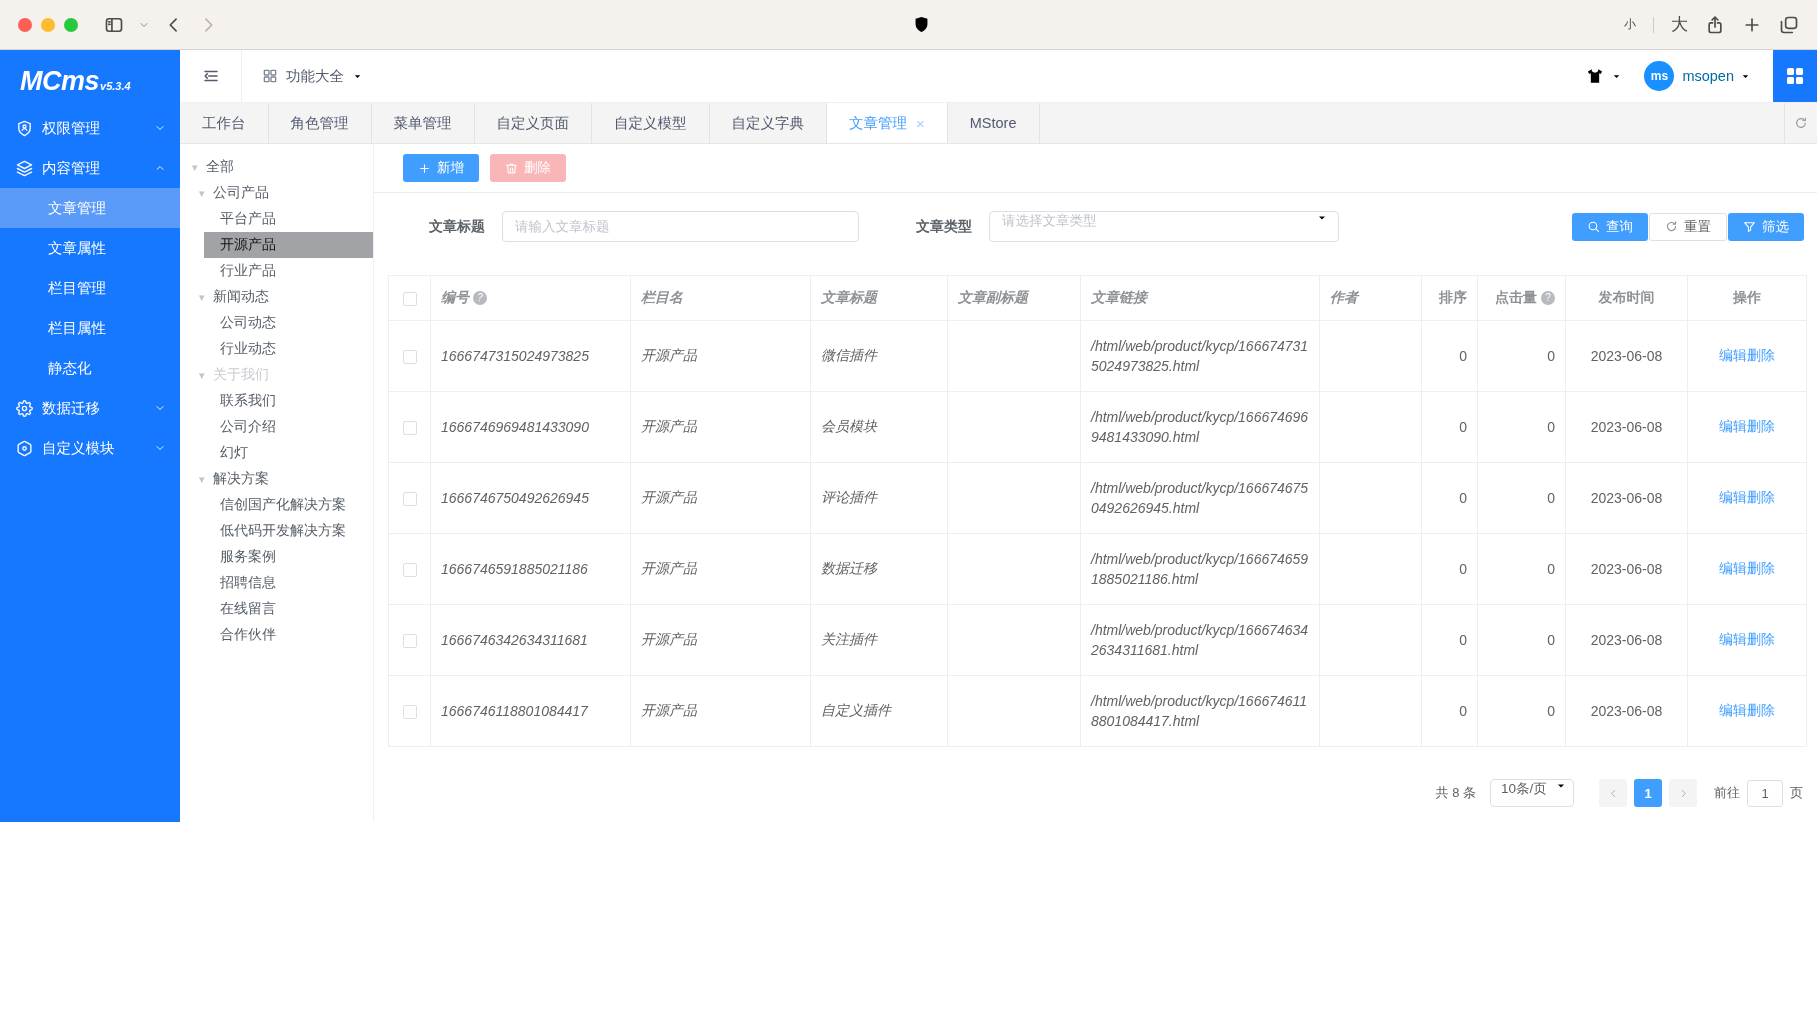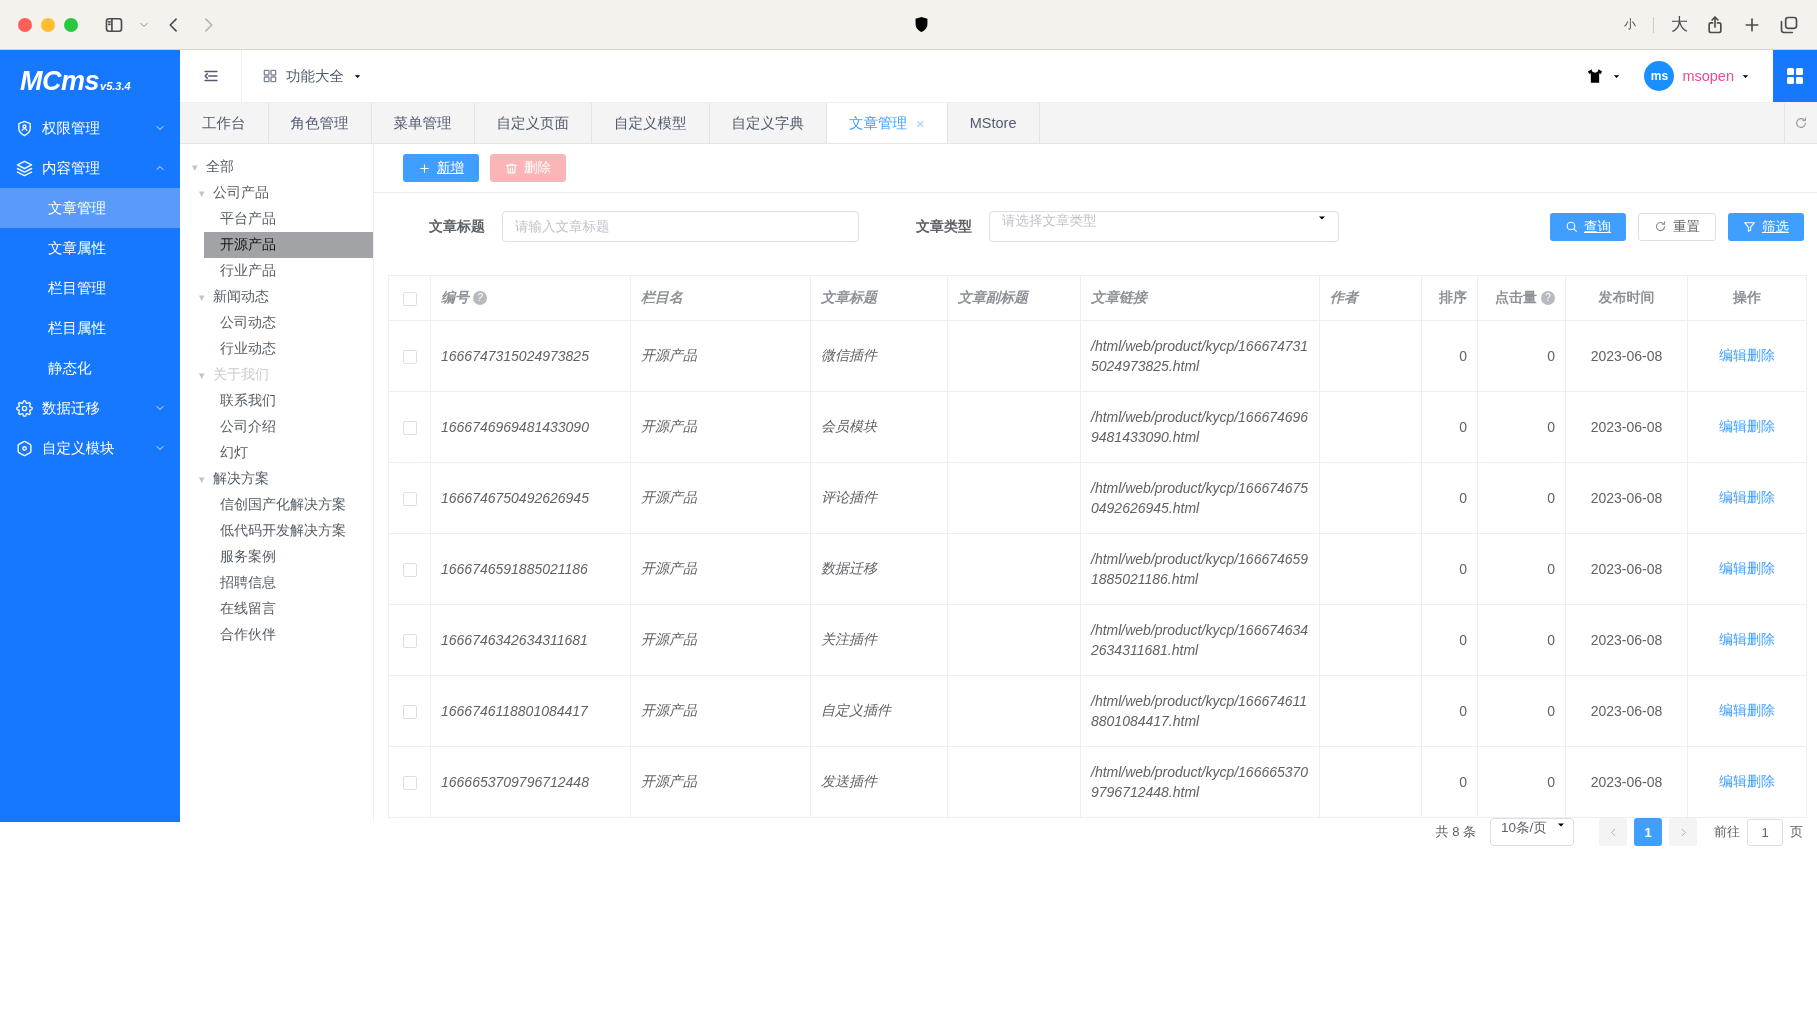--- a/index.html
+++ b/index.html
@@ -44,21 +44,21 @@
   .app-header { height:52px; background:#fff; display:flex; align-items:center; flex:none; }
   .hbtn { width:62px; height:100%; display:flex; align-items:center; justify-content:center; border-right:1px solid #eef0f3; color:#515a6e; }
   .hbtn .icon { width:18px; height:18px; display:inline-flex; }
   .hmenu { display:flex; align-items:center; gap:8px; padding:0 20px; color:#515a6e; font-size:14.5px; height:100%; }
   .hmenu .icon { width:16px; height:16px; display:inline-flex; color:#7d8694; }
   .hmenu .chev { width:11px; height:11px; display:inline-flex; color:#9aa2af; }
   .hspacer { flex:1; }
   .tshirt { width:20px; height:20px; display:inline-flex; color:#6b7280; }
   .hchev { width:11px; height:11px; display:inline-flex; color:#9aa2af; margin:0 22px 0 6px; }
   .avatar { width:30px; height:30px; border-radius:50%; background:#1890ff; color:#fff; font-size:12px; font-weight:700; display:flex; align-items:center; justify-content:center; margin-right:8px; }
-  .uname { font-size:14.5px; color:#ec4899; margin-right:6px; }
+  .uname { font-size:14.5px; color:#0369a1; margin-right:6px; }
   .hchev2 { width:11px; height:11px; display:inline-flex; color:#9aa2af; margin-right:22px; }
   .appsbtn { width:44px; height:52px; background:var(--sidebar,#1677ff); display:flex; align-items:center; justify-content:center; }
   .appsbtn .icon { width:24px; height:24px; }
   .appsbtn svg { fill:#fff; stroke:none; }
 
   
   .tabbar { height:42px; background:#f4f4f4; border-bottom:1px solid #e6e6e6; border-top:1px solid #f0f0f0; display:flex; flex:none; }
   .tab { display:flex; align-items:center; padding:0 22px; font-size:14.5px; color:#515a6e; border-right:1px solid #e3e3e3; background:#f4f4f4; cursor:default; }
   .tab.active { background:#fff; color:var(--primary,#409eff); }
   .tclose { margin-left:9px; color:#a0cfff; font-size:15px; line-height:1; }
@@ -71,35 +71,35 @@
   .tree-node { height:26px; display:flex; align-items:center; white-space:nowrap; }
   .tree-node .caret { color:#c0c4cc; font-size:11px; width:14px; display:inline-block; }
   .lvl0 { padding-left:12px; } .lvl1 { padding-left:19px; } .lvl2 { padding-left:40px; }
   .tree-node.muted { color:#c8cbd0; }
   .tree-node.selected { background:var(--tree-selected,#a1a3a7); color:#141517; margin-left:24px; padding-left:16px; }
 
   .main { flex:1; display:flex; flex-direction:column; min-width:0; }
   .toolbar { height:49px; flex:none; display:flex; align-items:center; gap:11px; padding-left:29px; border-bottom:1px solid #ececec; }
   .btn { height:28px; border:none; border-radius:3px; font-size:13.5px; display:inline-flex; align-items:center; gap:6px; padding:0 15px; color:#fff; font-family:inherit; cursor:pointer; }
   .btn .icon { width:13px; height:13px; display:inline-flex; }
-  .btn.primary { background:var(--primary,#409eff);text-decoration:underline; }
+  .btn.primary { background:var(--primary,#409eff); }
   .btn.danger-dis { background:var(--danger-disabled,#fab6b6); cursor:not-allowed; }
   .btn.plain { background:#fff; border:1px solid #dcdfe6; color:#606266; }
   .btn.plain .icon { color:#8a9099; }
 
   .searchrow { height:67px; flex:none; display:flex; align-items:center; padding:0 13px 0 55px; font-size:14px; color:#606266; }
   .searchrow .flabel { font-weight:700; color:#5c6268; }
   .tinput { width:357px; height:31px; margin-left:17px; border:1px solid #dcdfe6; border-radius:4px; padding:0 12px; font-size:13.5px; color:#606266; font-family:inherit; outline:none; }
   .tinput::placeholder { color:#c0c4cc; }
   .sel { height:31px; border:1px solid #dcdfe6; border-radius:4px; background:#fff; display:flex; align-items:flex-start; padding:0 10px 0 12px; color:#c0c4cc; font-size:13.5px; }
   .sel.type { width:350px; margin-left:17px; }
   .sel .ph { flex:1; }
   .sel .chev { width:12px; height:12px; display:inline-flex; color:#c0c4cc; }
   .srspacer { flex:1; }
-  .searchrow .btn { margin-left:12px; }
+  .searchrow .btn { margin-left:1px; }
   .tlabel2 { margin-left:57px; }
 
   .tablewrap { margin:15px 13px 0 14px; }
   table { width:100%; border-collapse:collapse; table-layout:fixed; }
   th,td { border:1px solid #ebeef5; font-size:14px; padding:8px 10px; overflow:hidden; }
   th { color:#8e9297; font-weight:700; height:45px; text-align:left; background:#fff; }
   td { color:#606266; height:71px; background:#fff; }
   .al-right { text-align:right; } .al-center { text-align:center; } .al-left { text-align:left;font-style:italic; }
   .cell-link { word-break:break-all; line-height:1.45; }
   .cb { width:14px; height:14px; border:1px solid #dcdfe6; border-radius:2px; background:#fff; display:inline-block; vertical-align:middle; }
@@ -587,33 +587,20 @@
                     <td class="al-left">开源产品</td>
                     <td class="al-left">自定义插件</td>
                     <td class="al-left"></td>
                     <td class="al-left cell-link">/html/web/product/kycp/1666746118801084417.html</td>
                     <td class="al-left"></td>
                     <td class="al-right">0</td>
                     <td class="al-right">0</td>
                     <td class="al-center">2023-06-08</td>
                     <td class="al-center"><a class="lnk">编辑</a><a class="lnk">删除</a></td>
                   </tr>
-                  <tr>
-                    <td class="al-center"><span class="cb"></span></td>
-                    <td class="al-left">1666653709796712448</td>
-                    <td class="al-left">开源产品</td>
-                    <td class="al-left">发送插件</td>
-                    <td class="al-left"></td>
-                    <td class="al-left cell-link">/html/web/product/kycp/1666653709796712448.html</td>
-                    <td class="al-left"></td>
-                    <td class="al-right">0</td>
-                    <td class="al-right">0</td>
-                    <td class="al-center">2023-06-08</td>
-                    <td class="al-center"><a class="lnk">编辑</a><a class="lnk">删除</a></td>
-                  </tr>
                 </tbody>
               </table>
           </div>
 
           <div class="pager">
             <span class="total">共 8 条</span>
             <div class="sel pagesize">
               <span class="ph" style="color:#606266">10条/页</span>
               <span class="chev">
                   <svg viewBox="0 0 24 24">

